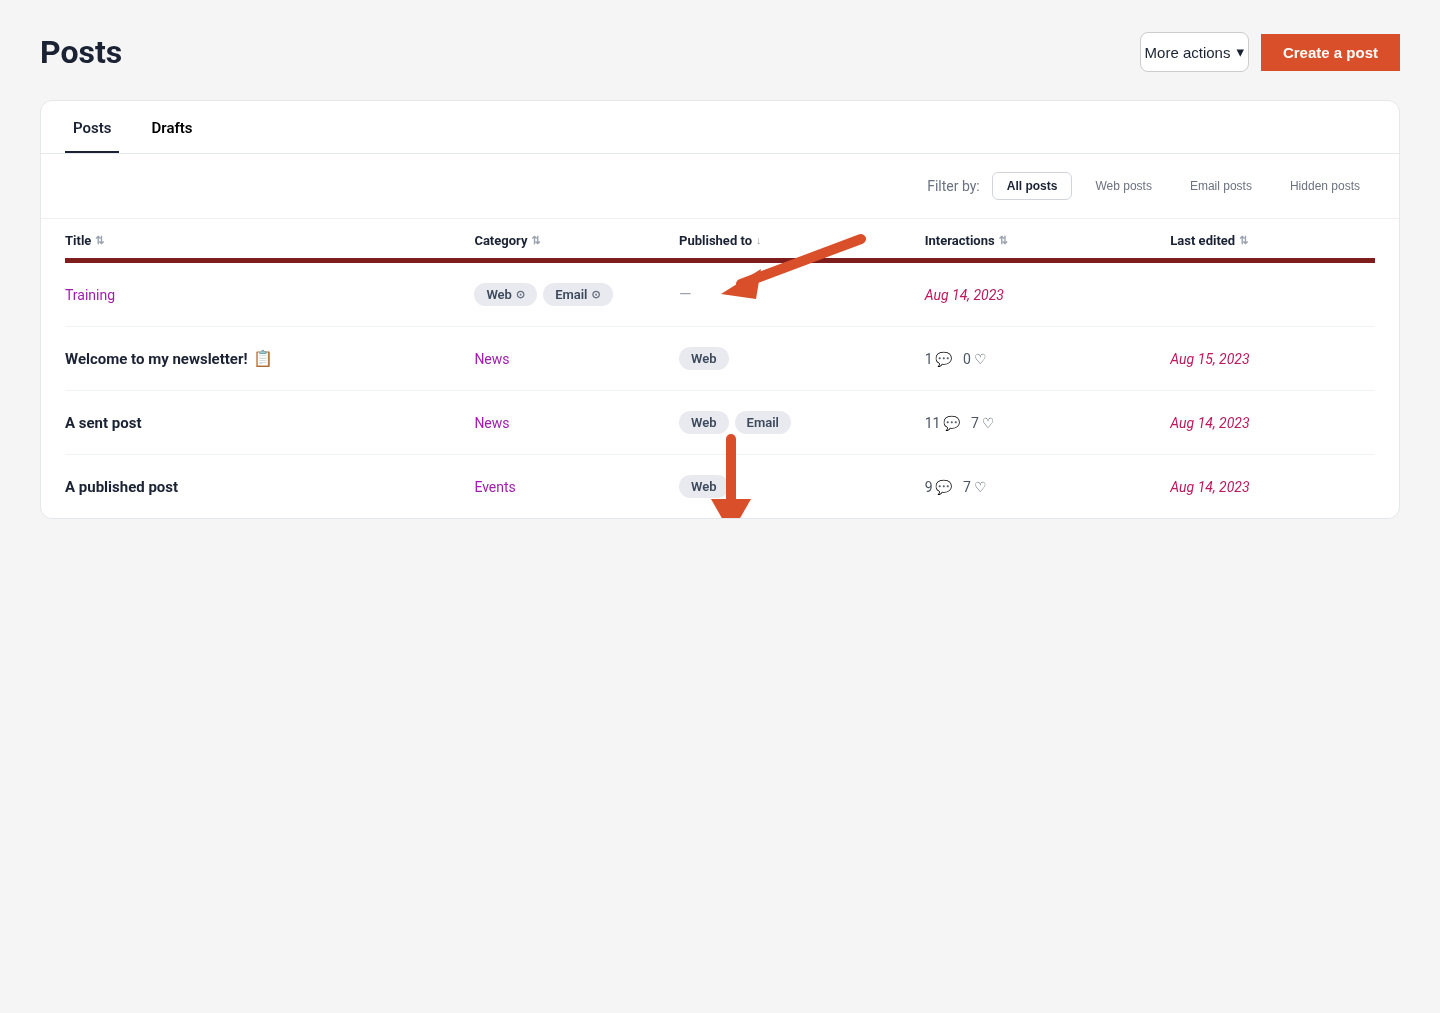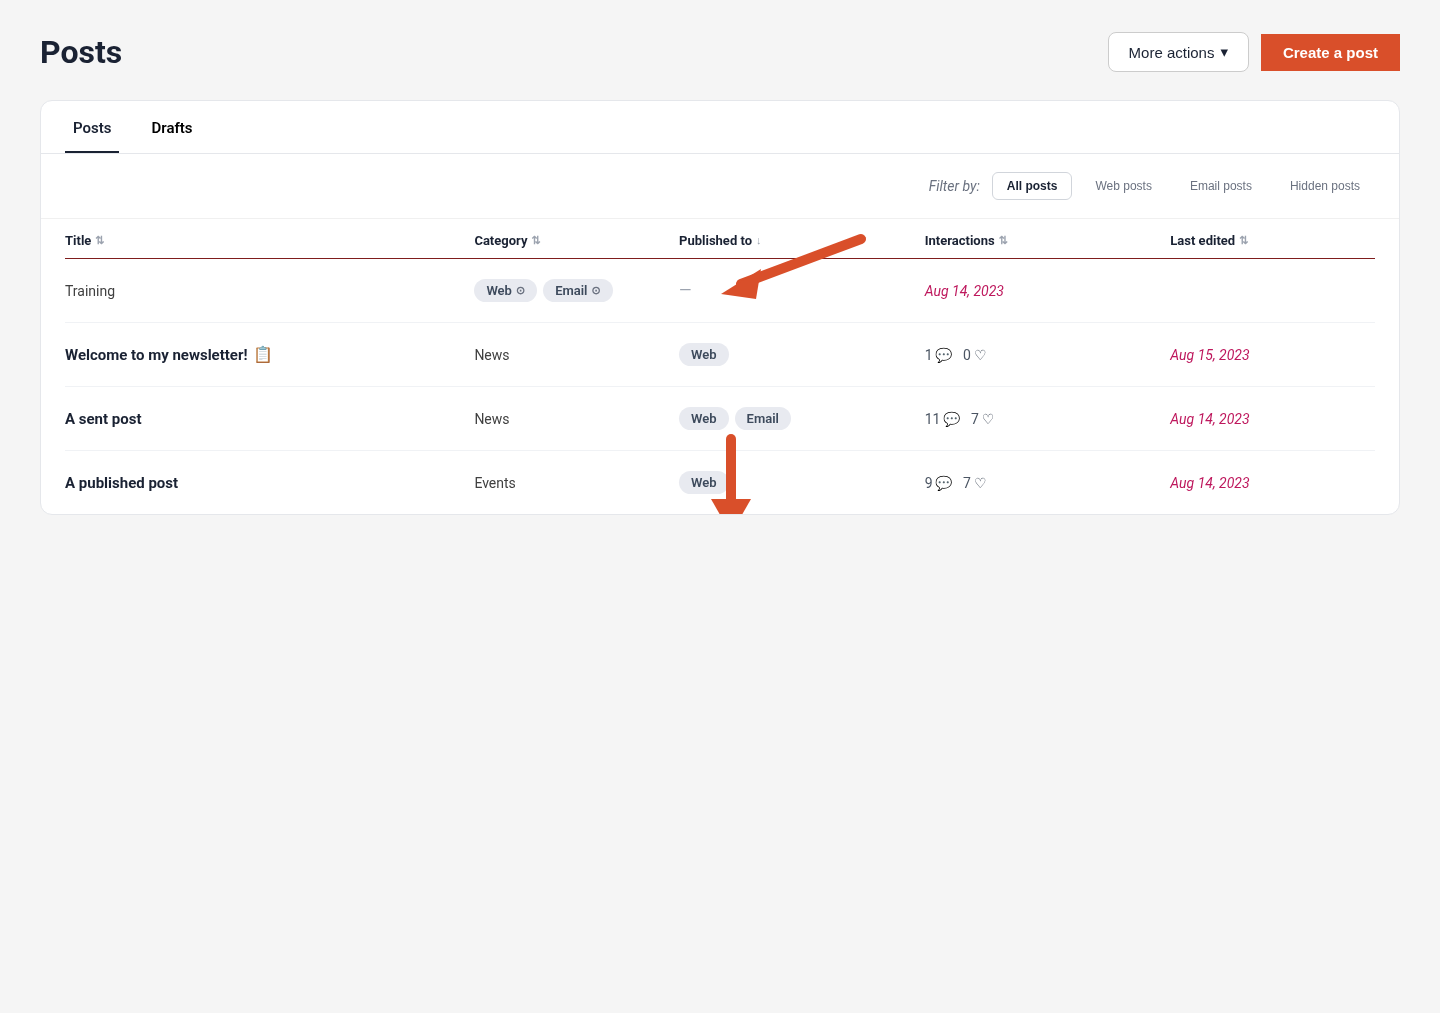--- a/index.html
+++ b/index.html
@@ -26,21 +26,21 @@
     .header-actions {
       display: flex;
       gap: 12px;
       align-items: center;
     }
 
     .more-actions-btn {
       display: flex;
       align-items: center;
       gap: 6px;
-      padding: 10px 20px;
+      padding: 10px 4px;
       border: 1.5px solid #ccc;
       background: #fff;
       border-radius: 8px;
       font-size: 15px;
       font-weight: 500;
       color: #1a2233;
       cursor: pointer;
     }
 
     .create-post-btn {
@@ -89,21 +89,20 @@
       justify-content: flex-end;
       padding: 18px 24px;
       gap: 8px;
       border-bottom: 1px solid #f0f0f0;
     }
 
     .filter-label {
       font-size: 14px;
       color: #6b7280;
       margin-right: 4px;
-      font-style: italic;
     }
 
     .filter-btn {
       padding: 6px 14px;
       border-radius: 6px;
       font-size: 12px;
       cursor: pointer;
       border: 1px solid transparent;
       background: transparent;
       color: #6b7280;
@@ -118,21 +117,21 @@
     }
 
     .table-wrapper {
       padding: 0 24px;
     }
 
     .table-header {
       display: grid;
       grid-template-columns: 2fr 1fr 1.2fr 1.2fr 1fr;
       padding: 14px 0 10px;
-      border-bottom: 1px solid #7f1d1d;
+      border-bottom: 5px solid #7f1d1d;
     }
 
     .th {
       font-size: 13px;
       font-weight: 700;
       color: #1a2233;
       display: flex;
       align-items: center;
       gap: 4px;
     }
@@ -162,21 +161,21 @@
       align-items: center;
       gap: 6px;
     }
 
     .newsletter-icon {
       font-size: 16px;
     }
 
     .cell-category {
       font-size: 14px;
-      color: #404040;
+      color: #a21caf;
     }
 
     .cell-published {
       display: flex;
       flex-wrap: wrap;
       gap: 6px;
       align-items: center;
     }
 
     .badge {

